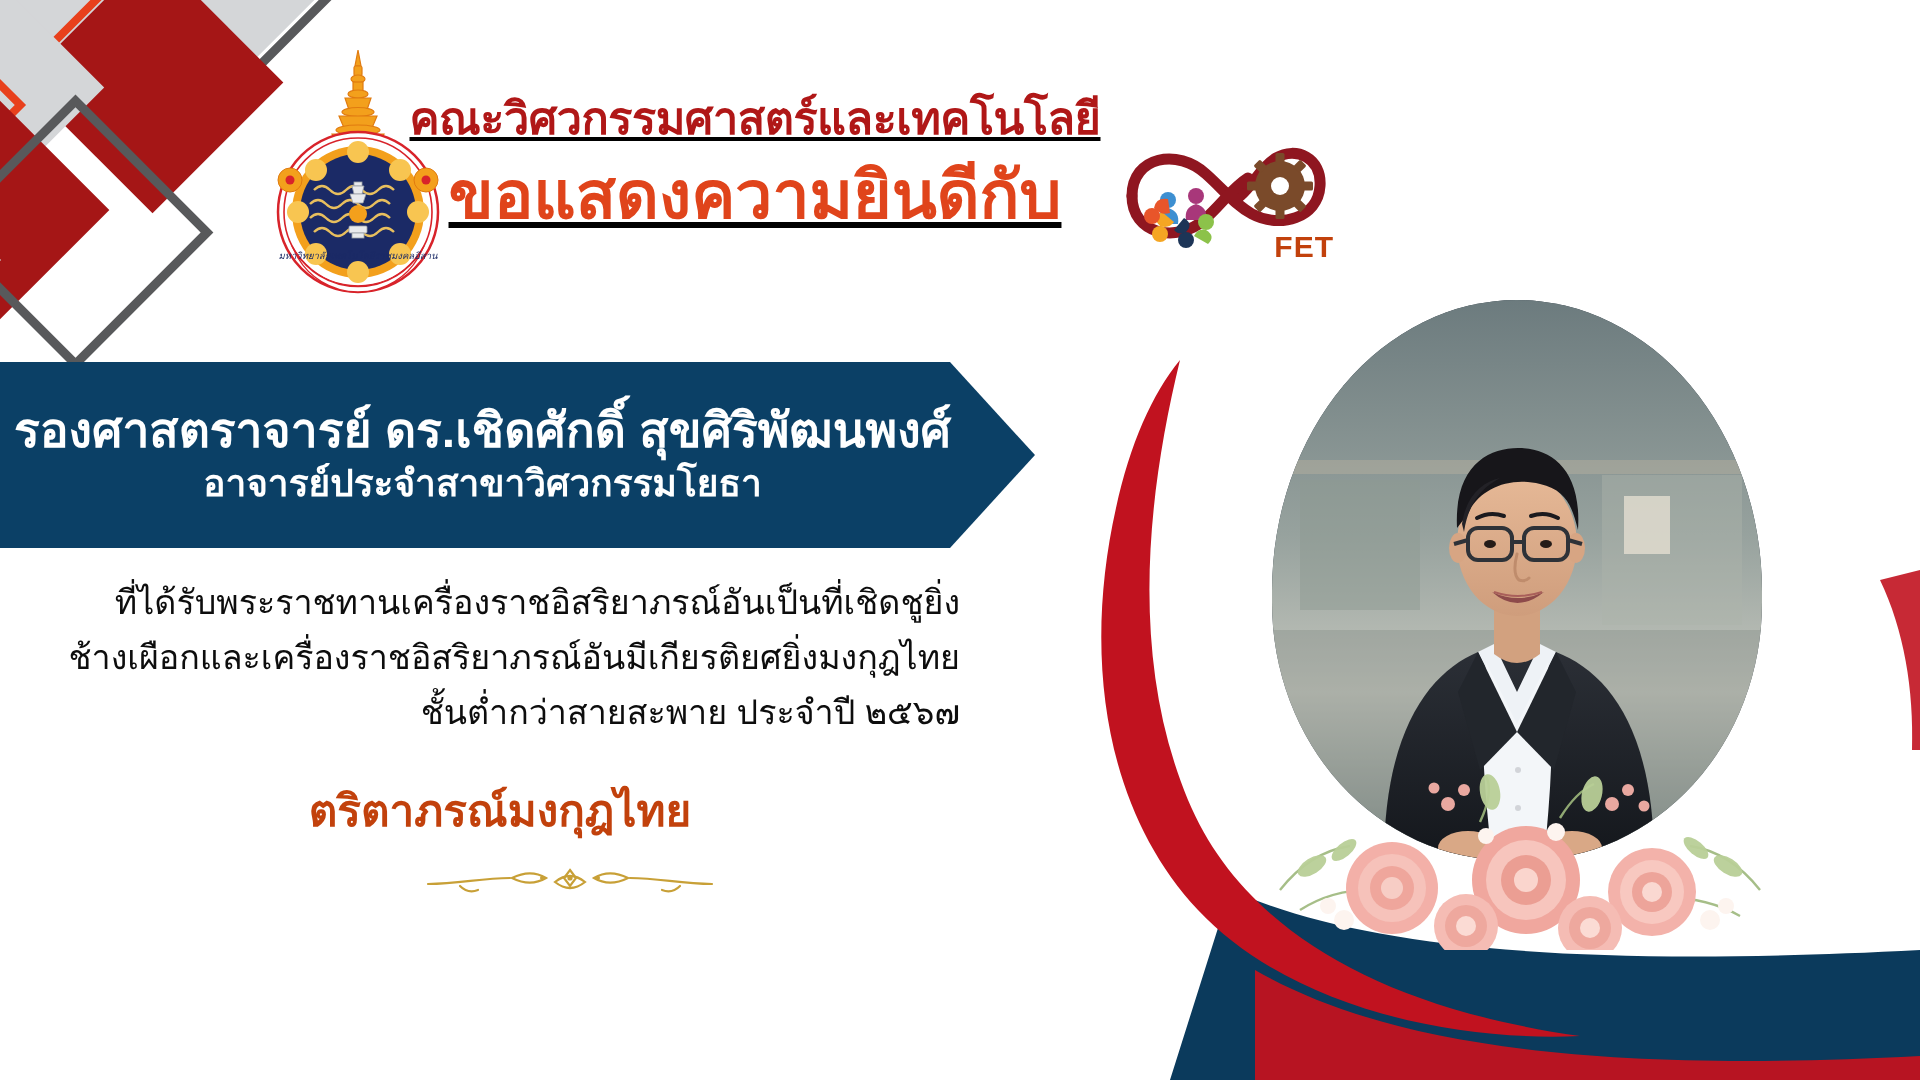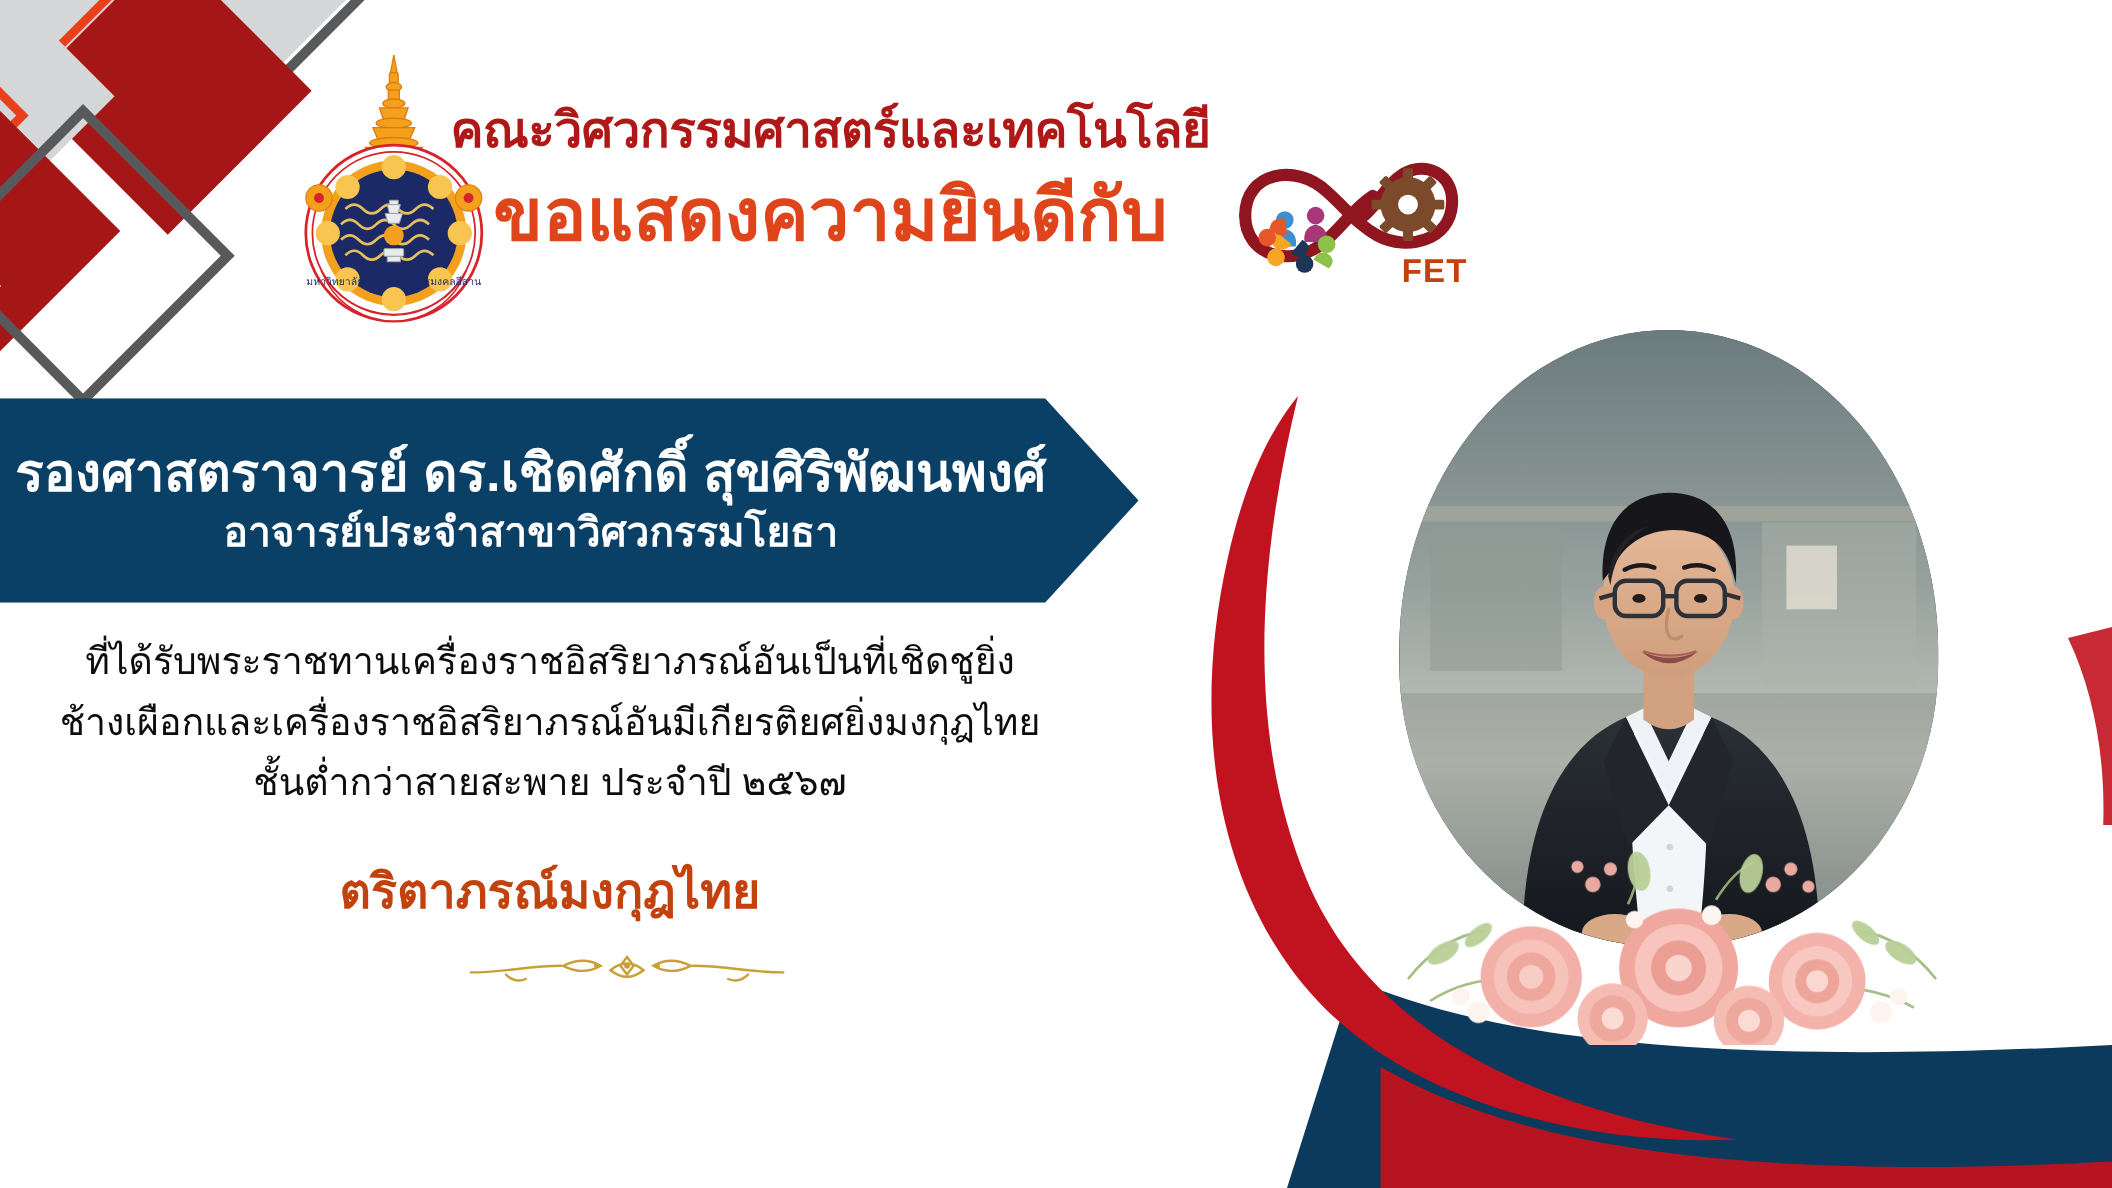--- a/index.html
+++ b/index.html
@@ -10,45 +10,45 @@
 
   
   #deco { position:absolute; left:-60px; top:-70px; width:560px; height:430px; }
   .dia { position:absolute; transform:rotate(45deg); }
   .dia.fill-gray   { background:#d4d6d8; }
   .dia.fill-dred   { background:#a51616; }
   .dia.out-gray    { background:transparent; border:9px solid #58595b; }
   .dia.out-orange  { background:transparent; border:8px solid #e8401c; }
 
   
-  #emblem { position:absolute; left:268px; top:40px; width:180px; height:255px; }
-
-  
-  #hdr { position:absolute; left:385px; top:95px; width:740px; text-align:center; }
+  #emblem { position:absolute; left:268px; top:40px; width:180px; height:255px;font-style:italic; }
+
+  
+  #hdr { position:absolute; left:385px; top:95px; width:740px; text-align:center;text-decoration:underline; }
   #hdr-line1 { font-size:45px; font-weight:bold; color:#b01717; letter-spacing:-0.5px;
                line-height:1.05; white-space:nowrap; }
   #hdr-line2 { font-size:66px; font-weight:bold; color:#e0441b; line-height:1.18;
                margin-top:15px; white-space:nowrap; }
 
   
   #fet { position:absolute; left:1120px; top:130px; width:220px; height:130px; }
   #fet-text { position:absolute; right:6px; bottom:-4px; font-size:30px; font-weight:bold;
               color:#c2410c; letter-spacing:1px; }
 
   
   #namebar { position:absolute; left:0; top:362px; width:1035px; height:186px; }
   #namebar svg { position:absolute; inset:0; }
   #namebar .txt { position:absolute; left:0; top:0; width:965px; height:186px;
                   display:flex; flex-direction:column; align-items:center;
                   justify-content:center; color:#ffffff; }
   #prof-name { font-size:48px; font-weight:bold; line-height:1.15; white-space:nowrap; }
   #prof-dept { font-size:37px; font-weight:bold; line-height:1.2; margin-top:4px; white-space:nowrap; }
 
   
-  #body-text { position:absolute; left:40px; top:575px; width:920px; text-align:center;
+  #body-text { position:absolute; left:40px; top:575px; width:920px; text-align:right;
                color:#0d0d0d; font-size:34px; line-height:1.62; }
   #award-title { position:absolute; left:40px; top:785px; width:920px; text-align:center;
                  color:#c2410c; font-size:44px; font-weight:600; line-height:1.2; }
 
   
   #ornament { position:absolute; left:420px; top:862px; width:300px; height:42px; }
 
   
   #portrait-wrap { position:absolute; left:1272px; top:300px; width:490px; height:560px; }
   #portrait { position:absolute; inset:0; border-radius:50% 50% 48% 48% / 52% 52% 46% 46%;

